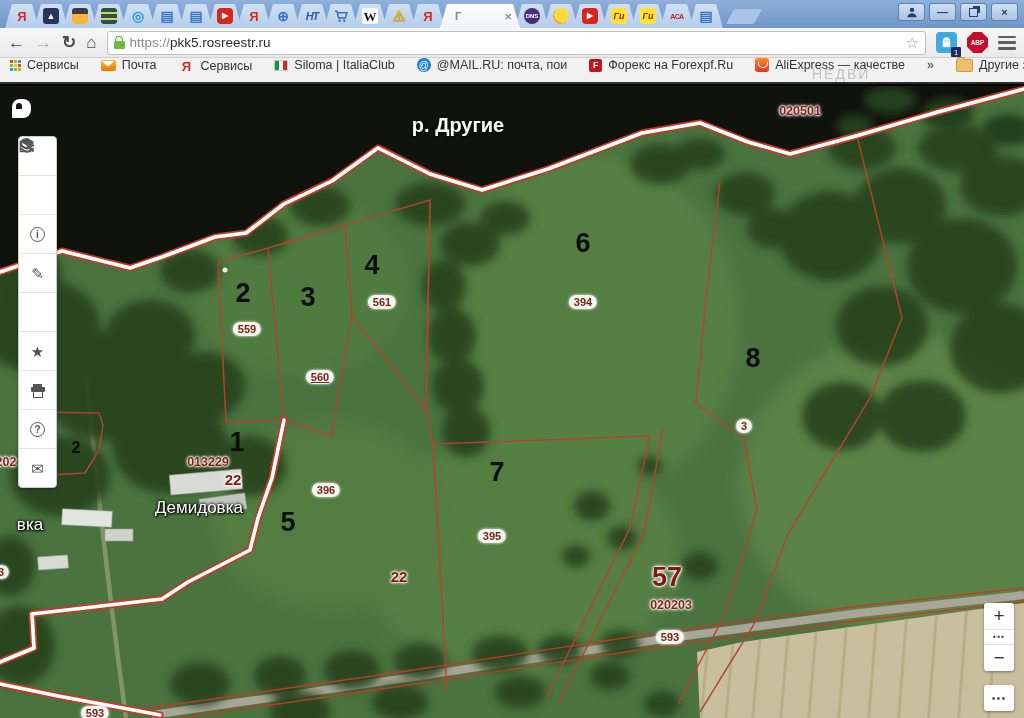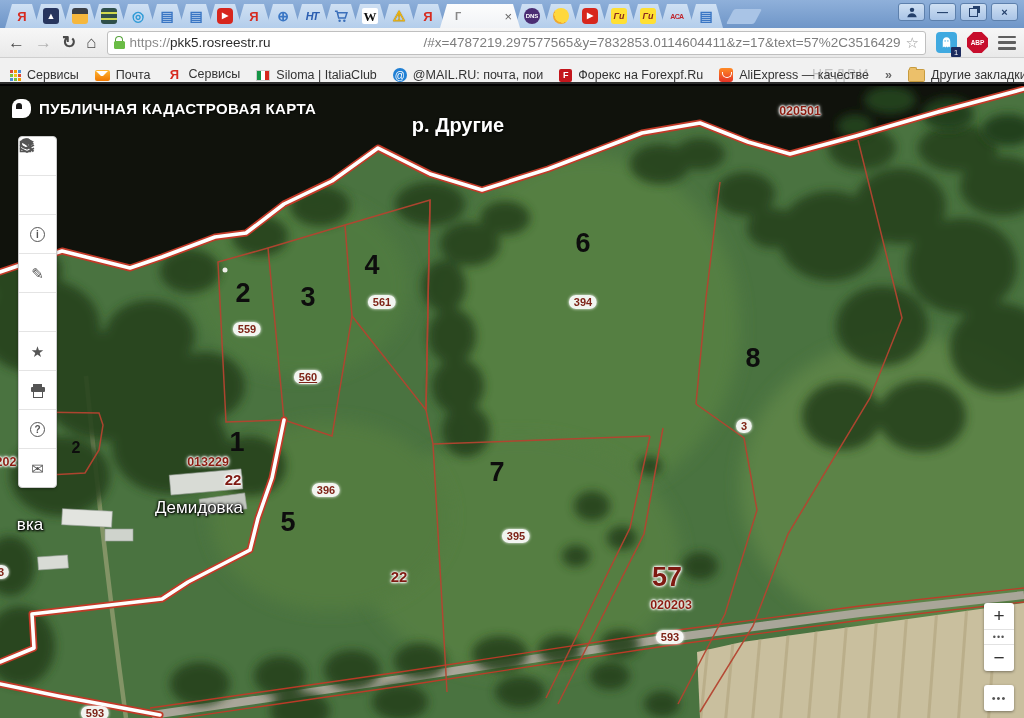--- a/index.html
+++ b/index.html
@@ -54,21 +54,21 @@
   .ext{width:21px;height:21px;border-radius:4px;position:relative;flex:0 0 auto;cursor:pointer;}
   .ext-ghost{background:#3fa9e0;display:flex;align-items:center;justify-content:center;}
   .badge{position:absolute;right:-4px;bottom:-4px;background:#1b2a5e;color:#fff;font-size:7.5px;
          width:10px;height:10px;display:flex;align-items:center;justify-content:center;border-radius:1px;}
   .ext-abp{background:#c70d2c;color:#fff;font-size:6.5px;font-weight:bold;display:flex;align-items:center;justify-content:center;
     clip-path:polygon(30% 0,70% 0,100% 30%,100% 70%,70% 100%,30% 100%,0 70%,0 30%);}
   .menu3{width:18px;height:14px;display:flex;flex-direction:column;justify-content:space-between;cursor:pointer;flex:0 0 auto;}
   .menu3 i{height:2.6px;background:#5f5f5f;border-radius:1px;}
   
   .bookbar{position:absolute;left:0;top:58px;width:1024px;height:26px;background:#f1f1f1;
-    border-bottom:2px solid #2e2e2e;display:flex;align-items:flex-end;padding:0 10px;gap:16px;
+    border-bottom:2px solid #2e2e2e;display:flex;align-items:flex-start;padding:0 10px;gap:22px;
     box-sizing:border-box;font-size:12.5px;color:#333;}
   .bm{display:flex;align-items:center;gap:6px;cursor:pointer;white-space:nowrap;}
   .ic-grid{width:11px;height:11px;flex:0 0 auto;position:relative;}
   .ic-grid i{position:absolute;width:3px;height:3px;left:0;top:0;background:#d94a38;
     box-shadow:4px 0 #f59b00,8px 0 #4a90d9,0 4px #7ac143,4px 4px #f5c518,8px 4px #d94a38,0 8px #4a90d9,4px 8px #7ac143,8px 8px #f59b00;}
   .ic-mail{width:15px;height:11px;background:linear-gradient(#ffb734,#f07800);border-radius:2px;position:relative;flex:0 0 auto;}
   .ic-mail:before{content:"";position:absolute;left:1px;top:1px;border:5.5px solid transparent;border-top:5px solid #fff;border-bottom:none;width:2px;}
   .ic-flag{width:14px;height:11px;display:flex;flex:0 0 auto;border:1px solid #ccc;box-sizing:border-box;}
   .ic-flag i{flex:1;} .ic-flag i:nth-child(1){background:#159446;} .ic-flag i:nth-child(2){background:#fff;} .ic-flag i:nth-child(3){background:#d5281e;}
   .ic-at{width:14px;height:14px;border-radius:50%;background:#1f7fd4;color:#fff;font-size:10px;display:flex;align-items:center;justify-content:center;flex:0 0 auto;}
@@ -219,21 +219,20 @@
 <div class="toolbar">
   <span class="navbtn">←</span>
   <span class="navbtn dis">→</span>
   <span class="navbtn">↻</span>
   <span class="navbtn">⌂</span>
   <div class="urlbar">
     <span class="lock"></span>
     <span style="display:flex;overflow:hidden;flex:1;text-align:right;">
       <span class="u-scheme">https://</span>
         <span class="u-dom">pkk5.rosreestr.ru</span>
-        <span class="u-rest">/#x=4787219.297577565&amp;y=7832853.0114604411&amp;z=17&amp;text=57%2C3516429</span>
     </span>
     <span class="u-star">☆</span>
   </div>
   <div class="ext ext-ghost">
     <svg width="13" height="13" viewBox="0 0 16 16">
         <path d="M8 1.5c-3 0-4.6 2.3-4.6 5.2v7.6l1.6-1.3 1.5 1.3L8 13l1.5 1.3 1.5-1.3 1.6 1.3V6.7C12.6 3.8 11 1.5 8 1.5z" fill="#fff"></path>
         <circle cx="6.3" cy="6" r=".9" fill="#3fa9e0"></circle>
         <circle cx="9.7" cy="6" r=".9" fill="#3fa9e0"></circle>
       </svg>
     <span class="badge">1</span>
@@ -425,45 +424,44 @@
     <path d="M0,186 L62,165 L130,182 L162,171 L215,151 L246,147 L284,118 L332,95 L378,62 L430,88 L482,104 L548,83 L642,47 L700,37 L748,56 L790,68 L856,50 L938,26 L1024,3" stroke="#ffffff" stroke-width="3.6"></path>
     <path d="M284,334 L272,392 L258,432 L250,464 L188,496 L162,513 L32,528 L34,562 L0,576" stroke="#c23a28" stroke-width="7"></path>
     <path d="M284,334 L272,392 L258,432 L250,464 L188,496 L162,513 L32,528 L34,562 L0,576" stroke="#ffffff" stroke-width="3.6"></path>
     <path d="M0,598 L58,610 L112,620 L160,629" stroke="#c23a28" stroke-width="7"></path>
     <path d="M0,598 L58,610 L112,620 L160,629" stroke="#ffffff" stroke-width="3.6"></path>
   </g>
 </svg>
 
   <div class="pkk-head">
     <span class="pkk-logo"></span>
-    <span class="pkk-title">ПУБЛИЧНАЯ КАДАСТРОВАЯ КАРТА</span>
   </div>
 
   <div class="lbl lbl-river" style="left:458px;top:39px;">р. Другие</div>
   <div class="lbl lbl-q" style="left:800px;top:25px;">020501</div>
   <div class="lbl lbl-q" style="left:208px;top:376px;">013229</div>
   <div class="lbl lbl-q" style="left:6px;top:376px;">202</div>
   <div class="lbl lbl-q" style="left:671px;top:519px;">020203</div>
   <div class="lbl lbl-qbig" style="left:233px;top:393px;">22</div>
   <div class="lbl lbl-qbig" style="left:399px;top:490px;">22</div>
   <div class="lbl lbl-qbig xl" style="left:667px;top:491px;">57</div>
   <div class="lbl lbl-big" style="left:237px;top:356px;">1</div>
   <div class="lbl lbl-big" style="left:243px;top:207px;">2</div>
   <div class="lbl lbl-big" style="left:308px;top:211px;">3</div>
   <div class="lbl lbl-big" style="left:372px;top:179px;">4</div>
   <div class="lbl lbl-big" style="left:288px;top:436px;">5</div>
   <div class="lbl lbl-big" style="left:583px;top:157px;">6</div>
   <div class="lbl lbl-big" style="left:497px;top:386px;">7</div>
   <div class="lbl lbl-big" style="left:753px;top:272px;">8</div>
   <div class="lbl lbl-big sm" style="left:76px;top:362px;">2</div>
   <div class="lbl lbl-pill" style="left:247px;top:243px;">559</div>
-  <div class="lbl lbl-pill" style="left:308px;top:291px;text-decoration:underline;">560</div>
+  <div class="lbl lbl-pill" style="left:320px;top:291px;text-decoration:underline;">560</div>
   <div class="lbl lbl-pill" style="left:382px;top:207px;margin-top:9px;">561</div>
   <div class="lbl lbl-pill" style="left:583px;top:216px;">394</div>
-  <div class="lbl lbl-pill" style="left:492px;top:450px;margin-left:24px;">395</div>
+  <div class="lbl lbl-pill" style="left:492px;top:450px;">395</div>
   <div class="lbl lbl-pill" style="left:326px;top:404px;">396</div>
   <div class="lbl lbl-pill" style="left:744px;top:340px;">3</div>
   <div class="lbl lbl-pill" style="left:670px;top:551px;">593</div>
   <div class="lbl lbl-pill" style="left:95px;top:627px;">593</div>
   <div class="lbl lbl-pill" style="left:1px;top:486px;">3</div>
   <div class="lbl lbl-place" style="left:199px;top:422px;">Демидовка</div>
   <div class="lbl lbl-place" style="left:30px;top:439px;">вка</div>
 
   <div class="side">
     <div class="sbtn">

